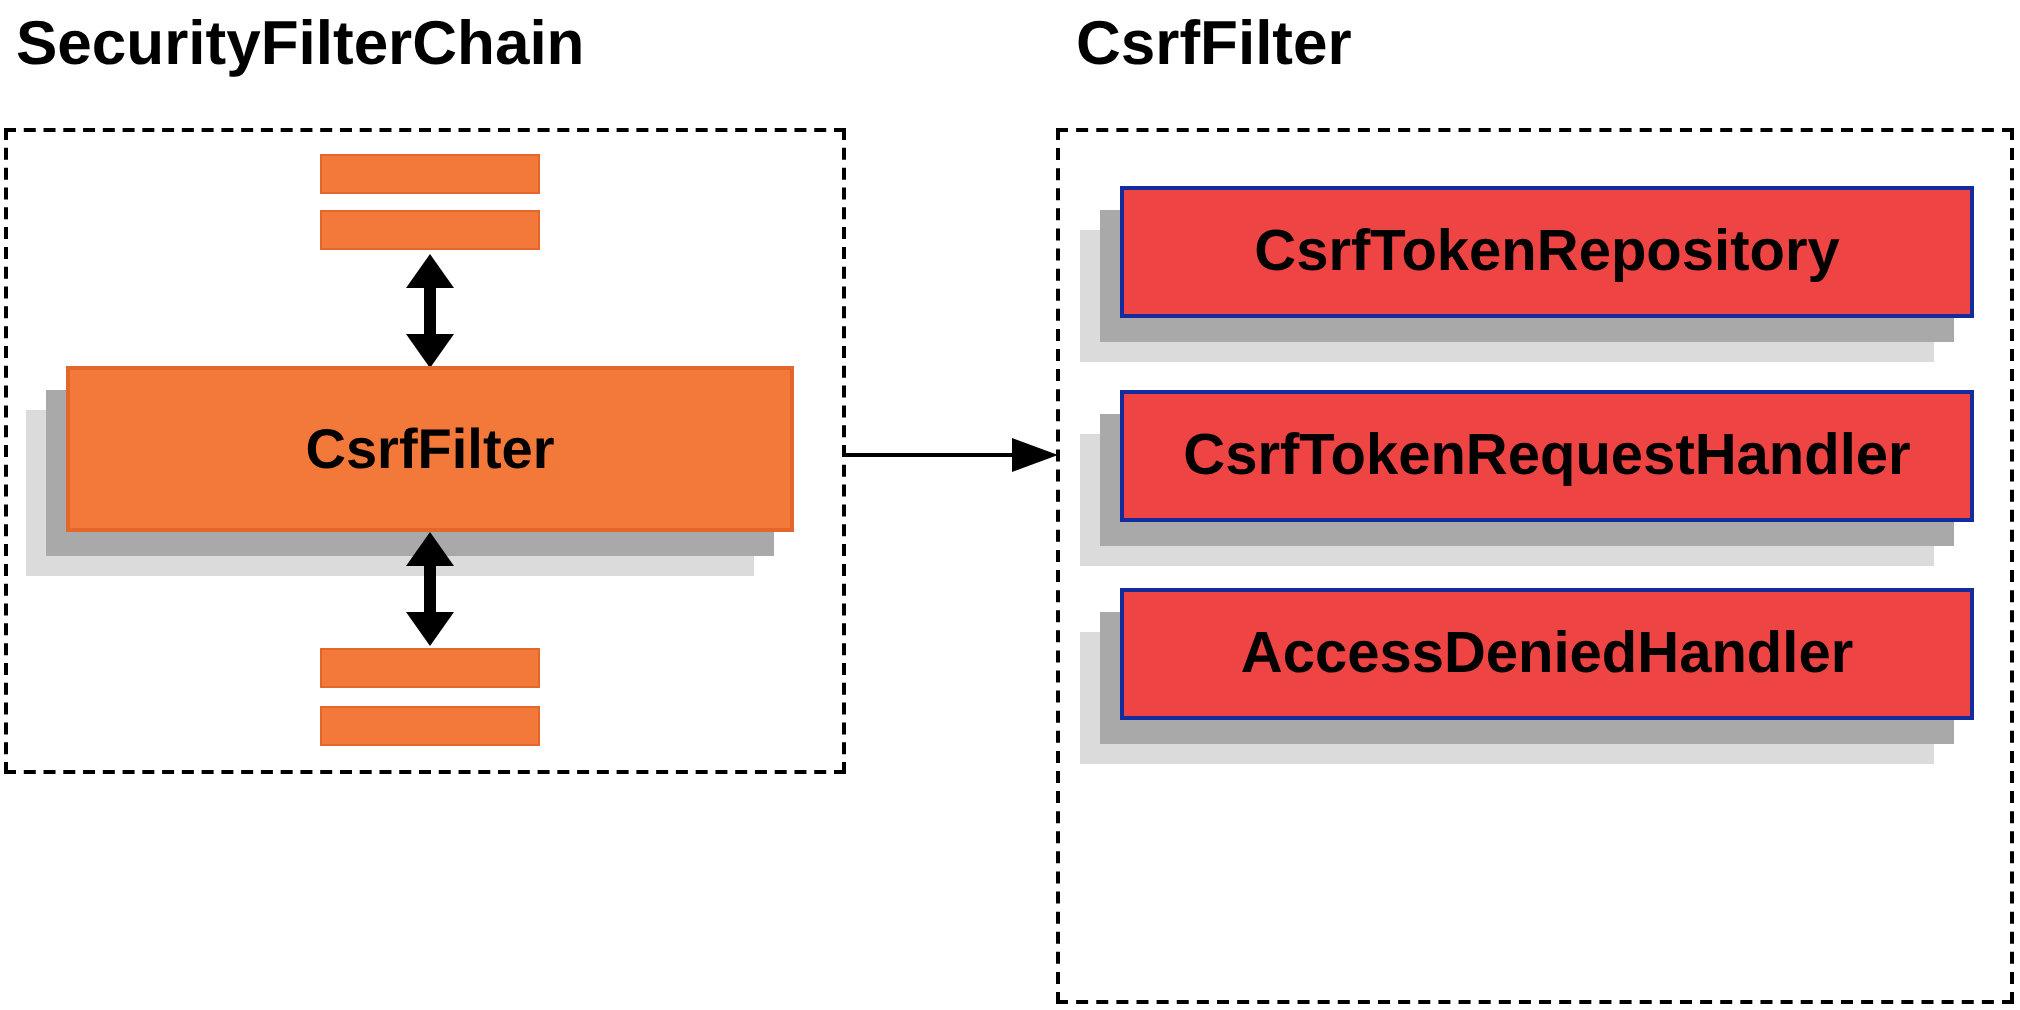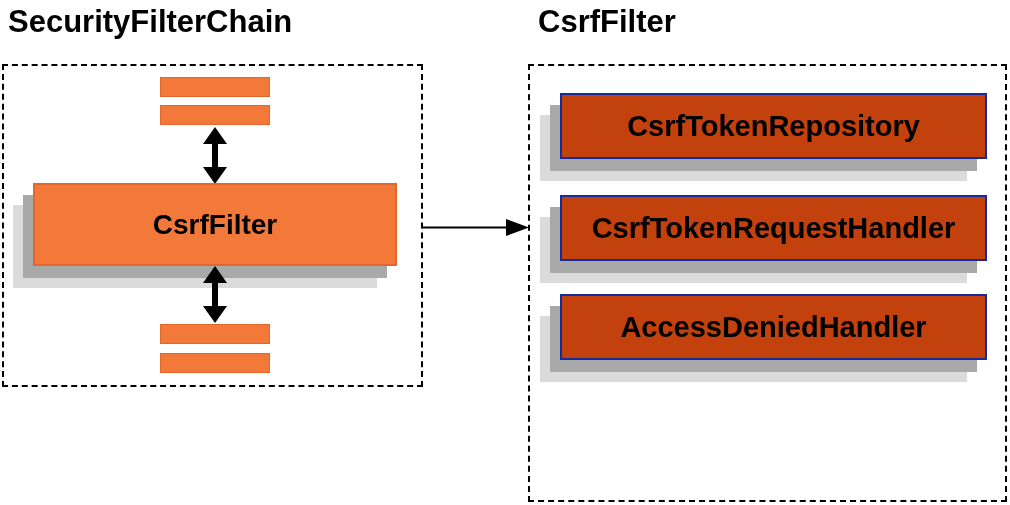--- a/index.html
+++ b/index.html
@@ -68,21 +68,21 @@
     font-size: 28px;
     font-weight: bold;
     color: #000000;
   }
 
   .blue-box {
     position: absolute;
     left: 560px;
     width: 427px;
     height: 66px;
-    background: #c2410c;
+    background: #ef4444;
     border: 2px solid #142C9B;
     box-sizing: border-box;
     display: flex;
     align-items: center;
     justify-content: center;
     font-size: 29px;
     font-weight: bold;
     color: #000000;
   }
   .blue-1 { top: 93px; }

